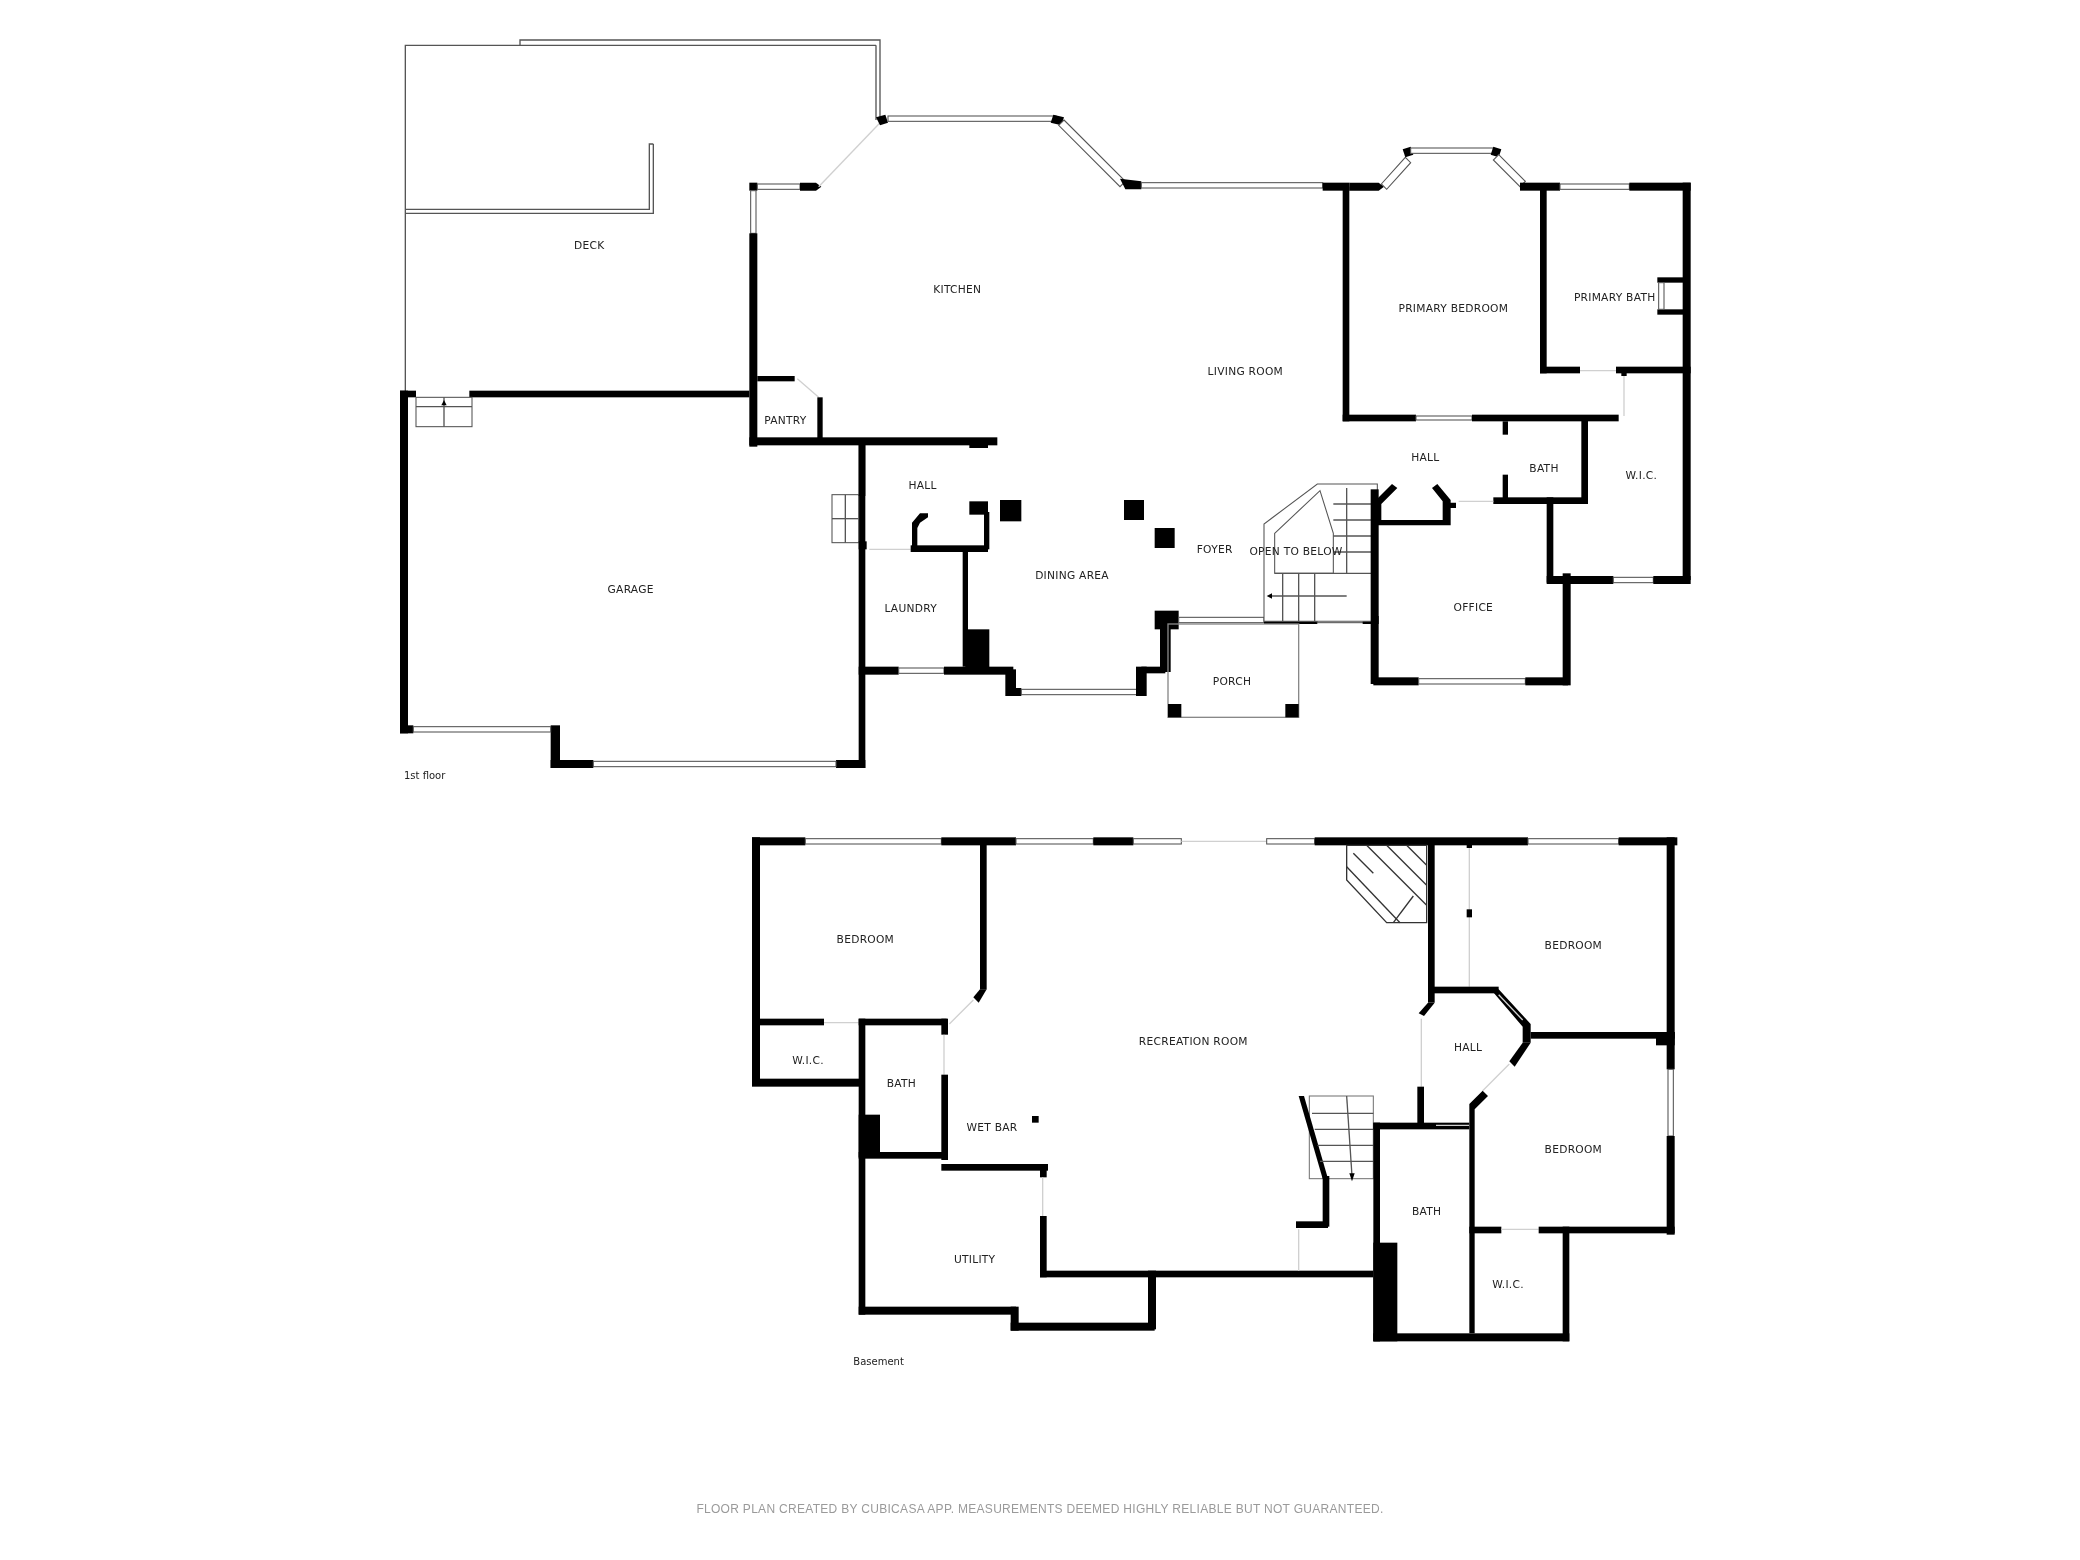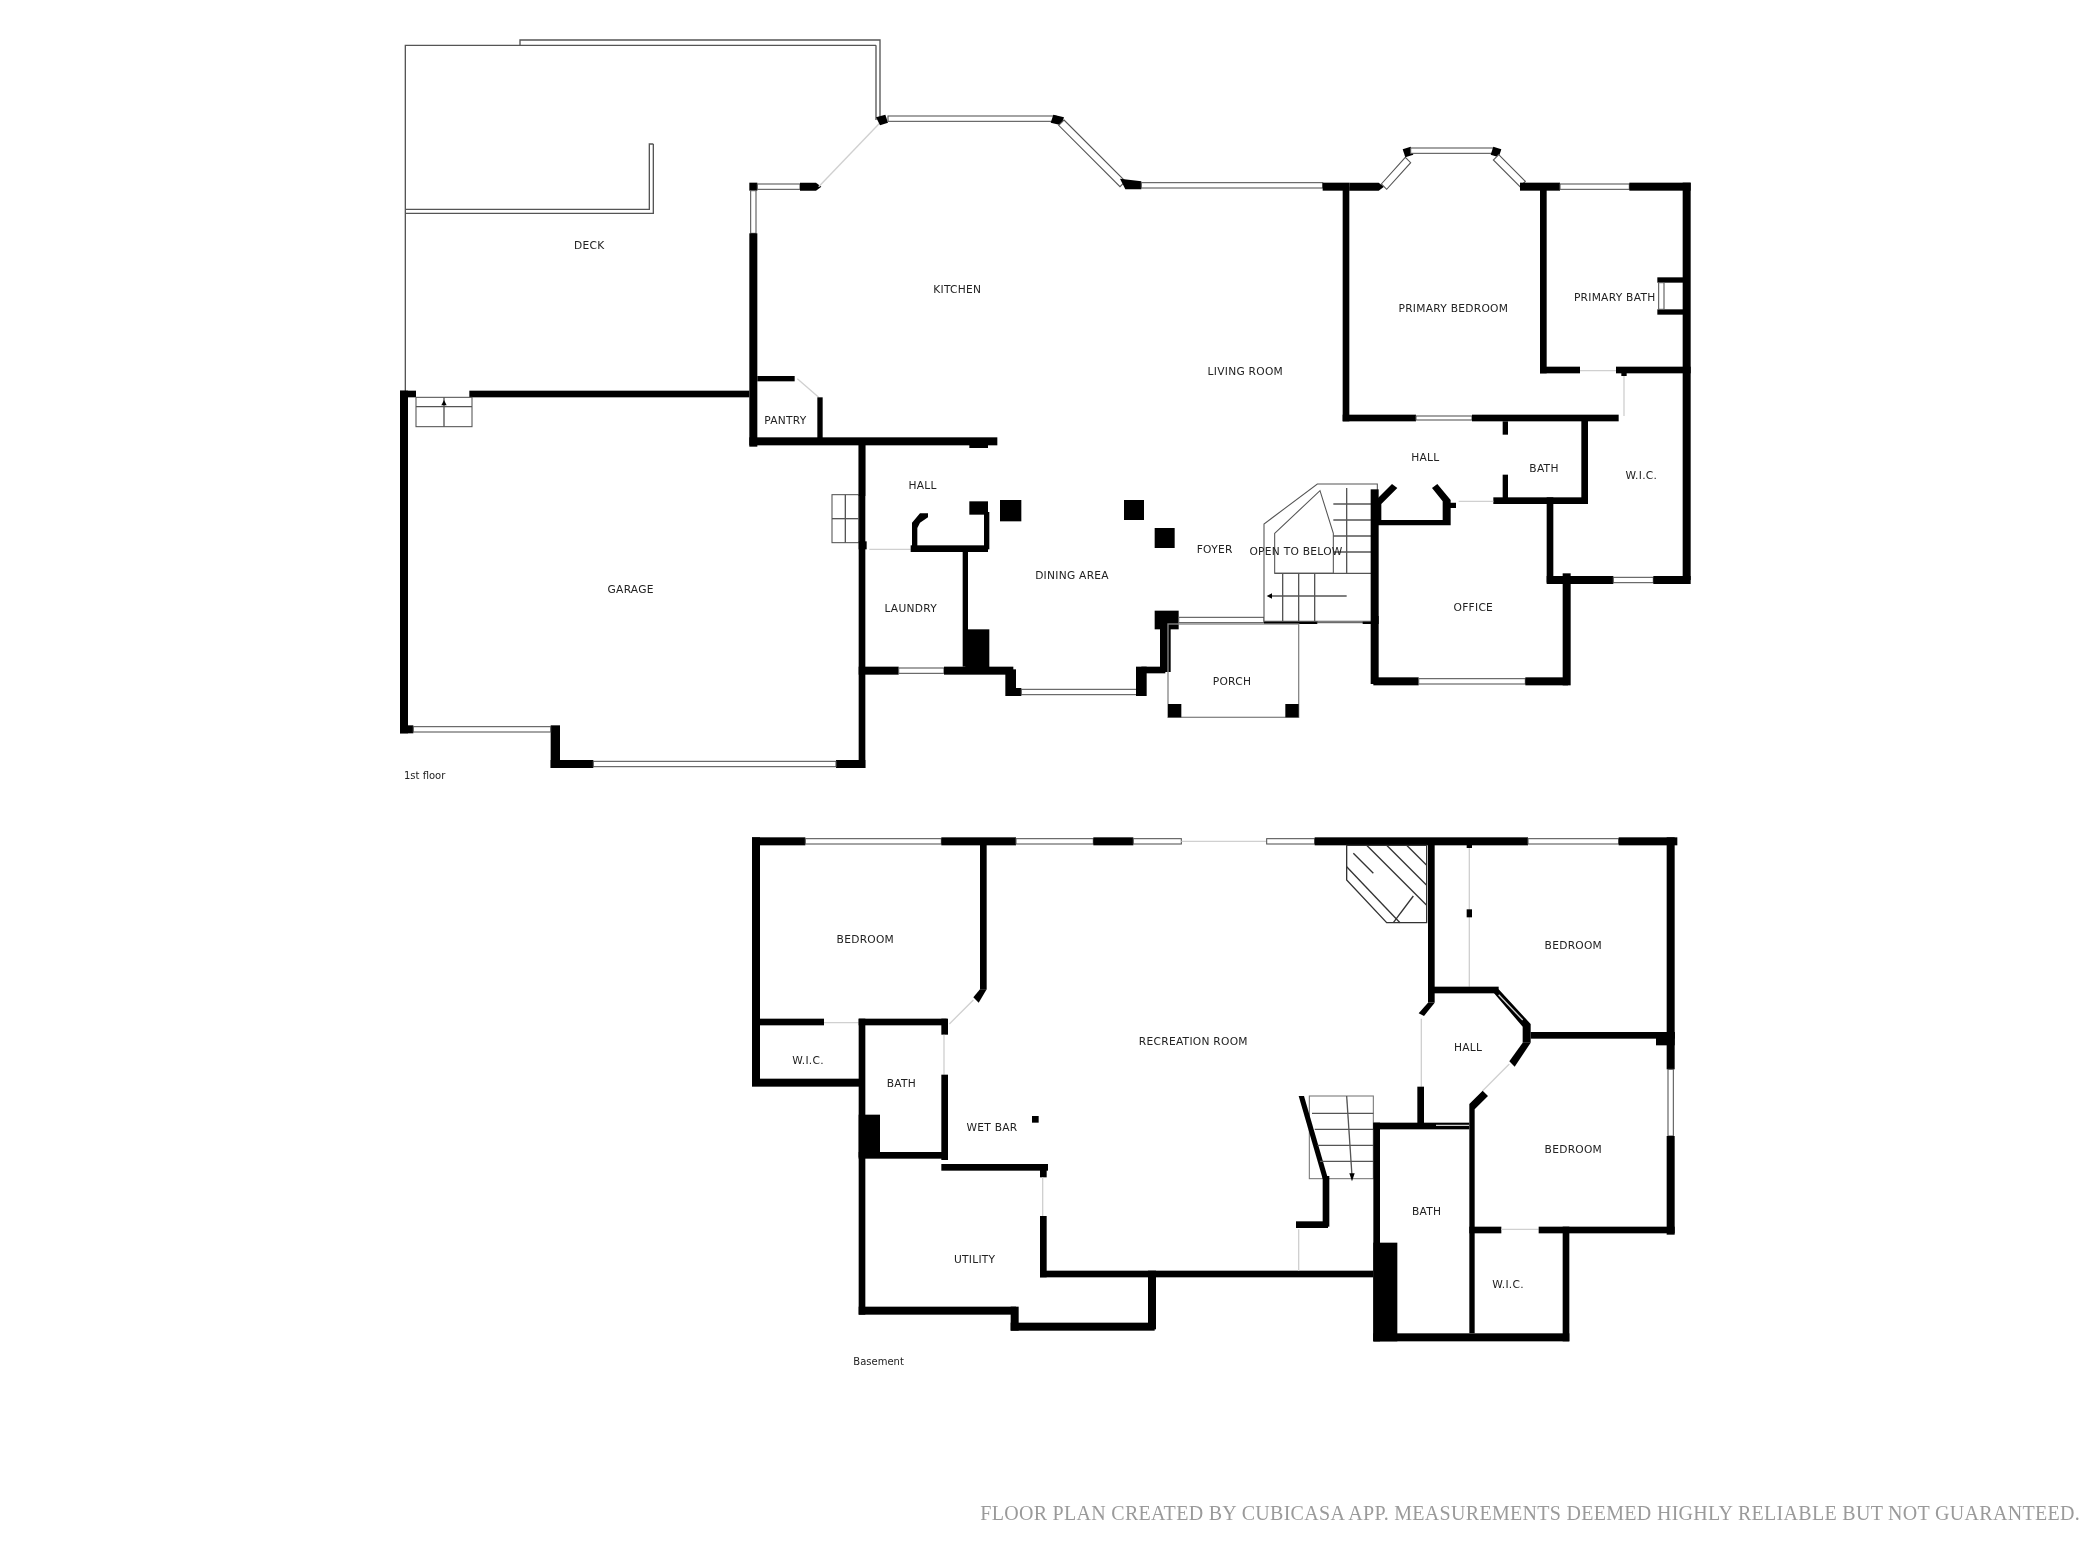--- a/index.html
+++ b/index.html
@@ -1,21 +1,21 @@
 <!DOCTYPE html>
 <html><head>
   <meta charset="utf-8">
   <style>
     html, body { margin: 0; padding: 0; background: #ffffff; }
     body { width: 2080px; height: 1560px; overflow: hidden; position: relative; }
     #plan { position: absolute; left: 0; top: 0; width: 2080px; height: 1560px; }
     .room-label { font-family: "DejaVu Sans", sans-serif; font-size: 8px; fill: #222222; text-anchor: middle; letter-spacing: 0.2px; }
     .floor-label { font-family: "DejaVu Sans", sans-serif; font-size: 7.5px; fill: #222222; }
-    .footer { position: absolute; left: 0; right: 0; top: 1502px; text-align: right;
-              font-family: Liberation Serif, serif; font-size: 20px; color: #9a9a9a; letter-spacing: 0.3px; }
+    .footer { position: absolute; left: 0; right: 0; top: 1502px; text-align: center;
+              font-family: Liberation Sans, sans-serif; font-size: 12px; color: #9a9a9a; letter-spacing: 0.3px; }
     .w { fill: #000000; }
     .win { fill: #ffffff; stroke: #555555; stroke-width: 0.8; }
     .thin { fill: none; stroke: #555555; stroke-width: 1; }
     .door { fill: none; stroke: #d0d0d0; stroke-width: 1; }
     .stair { fill: #ffffff; stroke: #555555; stroke-width: 0.8; }
   </style>
 </head>
 <body>
 
 <svg id="plan" viewBox="0 0 1560 1170" xmlns="http://www.w3.org/2000/svg">

